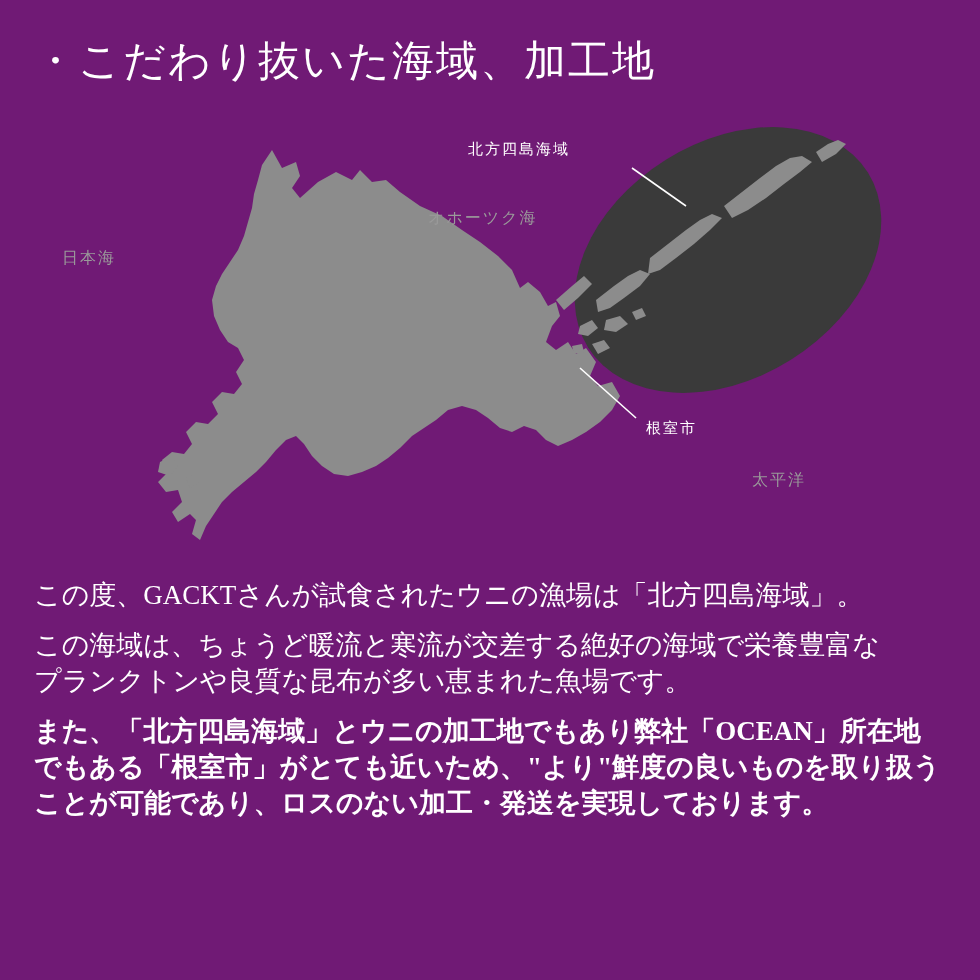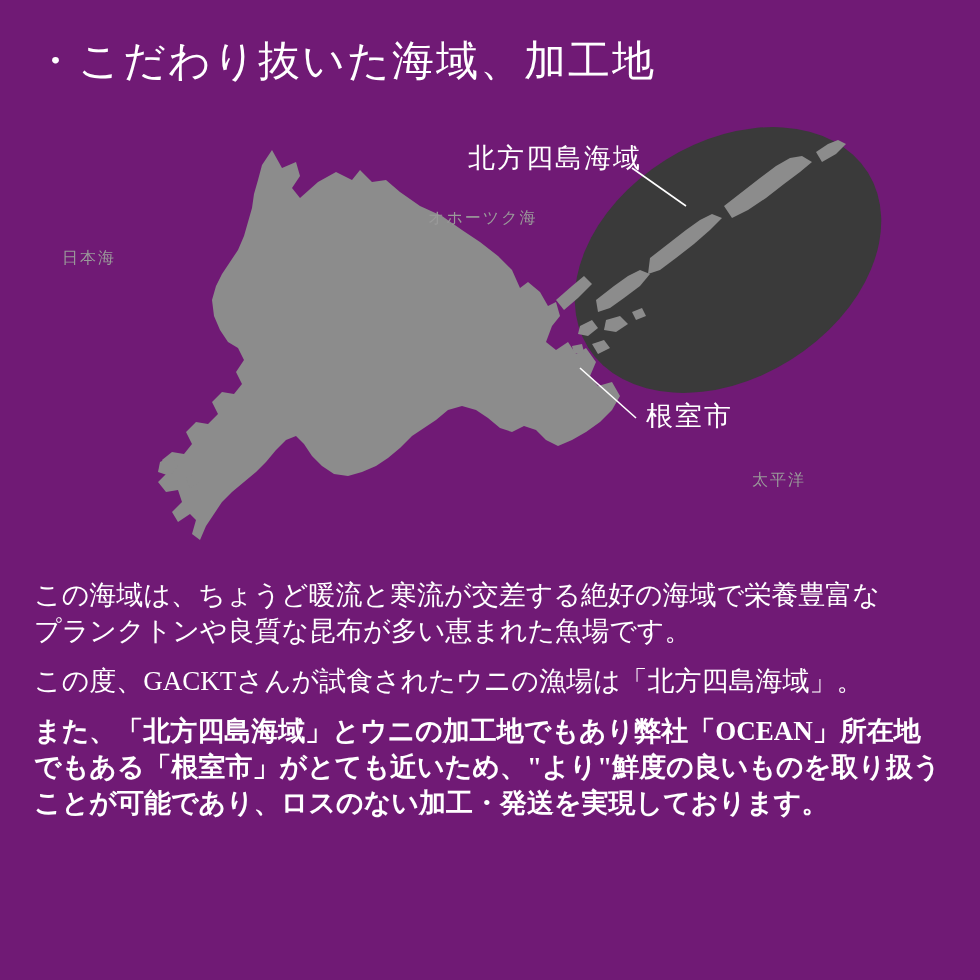--- a/index.html
+++ b/index.html
@@ -48,31 +48,31 @@
     position: absolute;
     color: #9a9a9a;
     font-size: 16px;
     letter-spacing: 2px;
     white-space: nowrap;
     font-family: "Liberation Serif", "DejaVu Serif", serif;
   }
   .place-label {
     position: absolute;
     color: #ffffff;
-    font-size: 27px;
+    font-size: 15px;
     letter-spacing: 2px;
     white-space: nowrap;
     font-family: Liberation Mono, monospace;
   }
 
   #label-nihonkai   { left: 62px;  top: 138px; text-align: right; }
   #label-okhotsk    { left: 428px; top: 98px;  }
   #label-pacific    { left: 752px; top: 360px; text-align: right; }
   #label-hoppou     { left: 468px; top: 30px;  }
-  #label-nemuro     { left: 646px; top: 288px; }
+  #label-nemuro     { left: 646px; top: 309px; }
 
   
   #body-text {
     position: absolute;
     left: 34px;
     top: 578px;
     width: 918px;
     color: #ffffff;
     font-size: 27px;
     line-height: 1.33;
@@ -144,21 +144,21 @@
 
     <div class="sea-label" id="label-nihonkai">日本海</div>
     <div class="sea-label" id="label-okhotsk">オホーツク海</div>
     <div class="sea-label" id="label-pacific">太平洋</div>
 
     <div class="place-label" id="label-hoppou">北方四島海域</div>
     <div class="place-label" id="label-nemuro">根室市</div>
   </div>
 
   <div id="body-text">
+    <p>この度、GACKTさんが試食されたウニの漁場は「北方四島海域」。</p>
     <p>この海域は、ちょうど暖流と寒流が交差する絶好の海域で栄養豊富な
 プランクトンや良質な昆布が多い恵まれた魚場です。</p>
-    <p>この度、GACKTさんが試食されたウニの漁場は「北方四島海域」。</p>
     <p>また、「北方四島海域」とウニの加工地でもあり弊社「OCEAN」所在地
 でもある「根室市」がとても近いため、"より"鮮度の良いものを取り扱う
 ことが可能であり、ロスのない加工・発送を実現しております。</p>
   </div>
 
 </div>
 
 </body></html>

